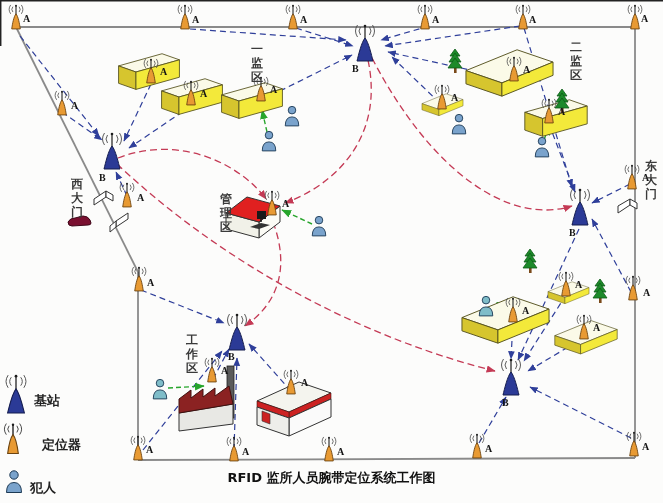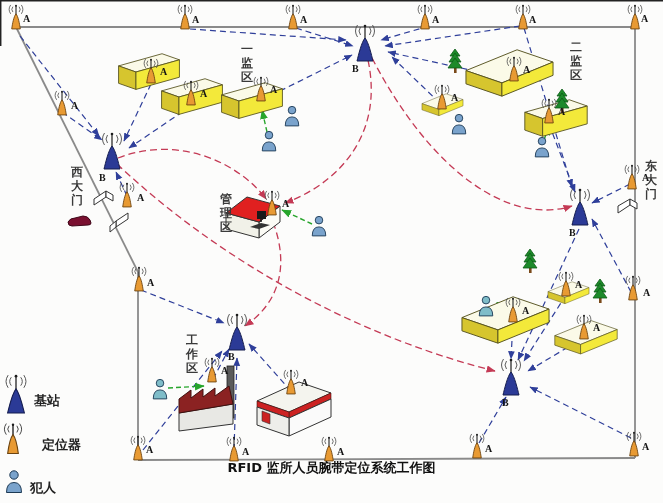--- a/index.html
+++ b/index.html
@@ -10,21 +10,21 @@
     --prisoner_teal:#7fbdc9;
   }
   html,body{margin:0;padding:0;background:#fff;}
   .stage{position:relative;width:663px;height:503px;background:#fcfcfb;overflow:hidden;
          font-family:"DejaVu Sans",sans-serif;}
   .stage svg{position:absolute;left:0;top:0;}
   .lbl{position:absolute;font:bold 10px "Liberation Serif",serif;color:#141414;white-space:nowrap;}
   .zone{position:absolute;width:14px;font:bold 12px "DejaVu Sans",sans-serif;color:#3a3a3a;
         line-height:1.18;text-align:center;word-break:break-all;}
   .legend-lbl{position:absolute;font:bold 13px "DejaVu Sans",sans-serif;color:#222;}
-  .title{position:absolute;left:0;top:459px;width:663px;text-align:center;
+  .title{position:absolute;left:0;top:469px;width:663px;text-align:center;
          font:bold 13px "DejaVu Sans",sans-serif;color:#111;}
   
   .fence{stroke:var(--fence_gray);stroke-width:1.8;fill:none;}
   .navy{stroke:var(--signal_navy);stroke-width:1.2;fill:none;stroke-dasharray:6 4;}
   .reds{stroke:var(--signal_red);stroke-width:1.3;fill:none;stroke-dasharray:7 4;}
   .grn{stroke:var(--signal_green);stroke-width:1.4;fill:none;stroke-dasharray:5 3;}
   .btop{fill:var(--building_top);stroke:#55521f;stroke-width:1;}
   .bside{fill:var(--building_side);stroke:#55521f;stroke-width:1;}
   .bfront{fill:var(--building_yellow);stroke:#55521f;stroke-width:1;}
   .cone-a{fill:var(--locator);stroke:#6b4310;stroke-width:1;}
@@ -307,25 +307,25 @@
 <span class="lbl" style="left:522px;top:305px">A</span>
 <span class="lbl" style="left:575px;top:279px">A</span>
 <span class="lbl" style="left:593px;top:322px">A</span>
 
 <span class="lbl" style="left:352px;top:63px">B</span>
 <span class="lbl" style="left:99px;top:172px">B</span>
 <span class="lbl" style="left:569px;top:227px">B</span>
 <span class="lbl" style="left:228px;top:351px">B</span>
 <span class="lbl" style="left:502px;top:397px">B</span>
 
-<div class="zone" style="left:240px;top:42px">一监区</div>
+<div class="zone" style="left:250px;top:42px">一监区</div>
 <div class="zone" style="left:569px;top:40px">二监区</div>
 <div class="zone" style="left:219px;top:192px">管理区</div>
 <div class="zone" style="left:185px;top:333px">工作区</div>
-<div class="zone" style="left:70px;top:165px">西大门</div>
+<div class="zone" style="left:70px;top:177px">西大门</div>
 <div class="zone" style="left:644px;top:159px">东大门</div>
 
 <span class="legend-lbl" style="left:34px;top:392px">基站</span>
 <span class="legend-lbl" style="left:42px;top:436px">定位器</span>
 <span class="legend-lbl" style="left:30px;top:479px">犯人</span>
 
 <div class="title">RFID 监所人员腕带定位系统工作图</div>
 
 </div>
 

